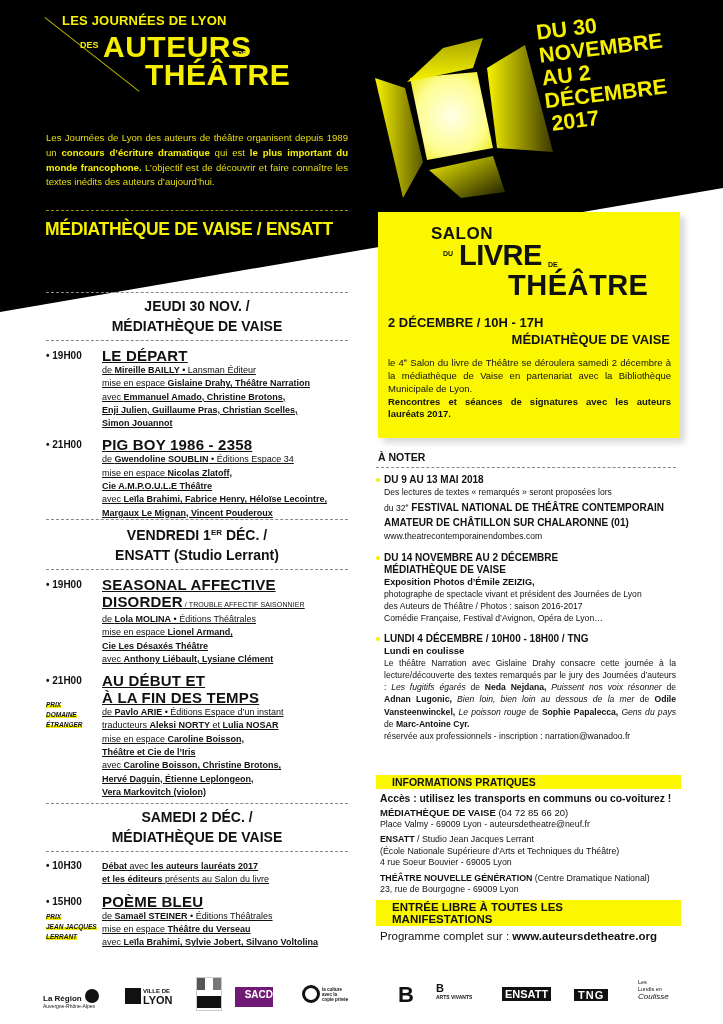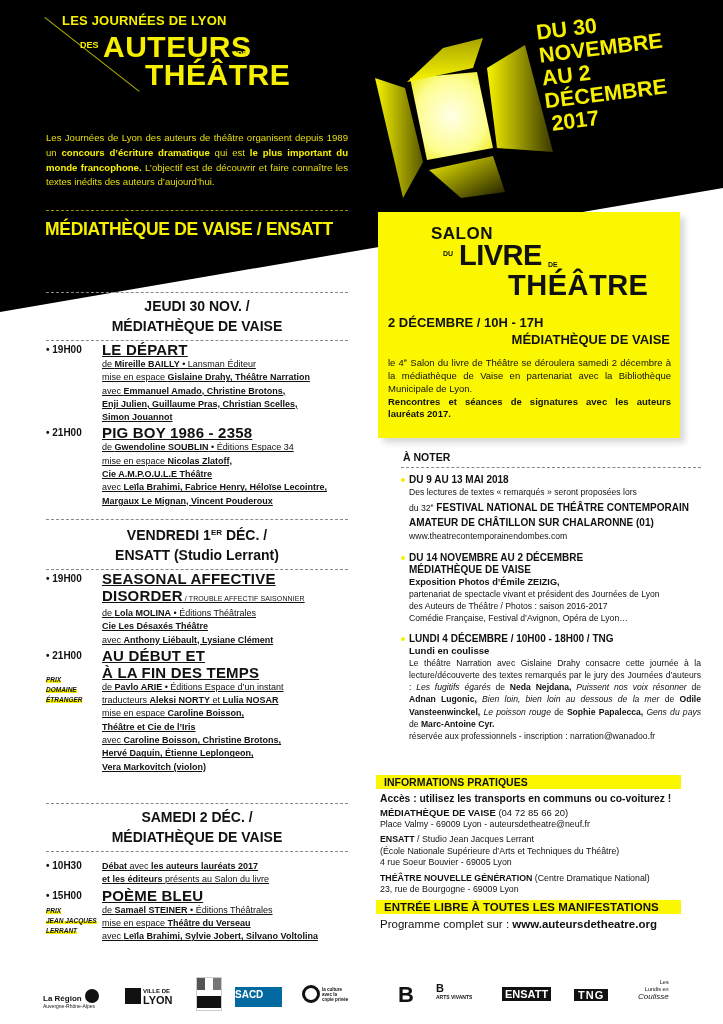--- a/index.html
+++ b/index.html
@@ -23,21 +23,21 @@
   .venues { left:45px; top:219px; font-size:17.5px; font-weight:bold; color:#f6f000; letter-spacing:-0.3px; }
 
   
   .lantern { left:365px; top:30px; width:200px; height:180px; }
   .dates { left:535px; top:22px; font-size:21.5px; line-height:23px; font-weight:bold; color:#f6f000; transform:rotate(-7deg); transform-origin:0 0; }
 
   
   .prog { left:46px; width:302px; }
   .day-hdr { text-align:center; font-weight:bold; font-size:14px; line-height:20px; color:#111; }
   .day-hdr sup { font-size:8px; vertical-align:5px; }
-  .event { position:relative; }
+  .event { position:relative; margin-top:6px; }
   .ev-time { position:absolute; left:0; top:3px; font-size:10px; font-weight:bold; }
   .ev-body { margin-left:56px;text-decoration:underline; }
   .ev-title { font-size:15px; font-weight:bold; line-height:17px; letter-spacing:0.2px; }
   .ev-sub { font-size:7px; font-weight:normal; letter-spacing:0.1px; }
   .ev-line { font-size:9px; line-height:13.3px; }
   .ev-line b { font-weight:bold; }
   .prix { position:absolute; left:0; font-size:6.5px; font-weight:bold; font-style:italic; line-height:10px; }
   .prix span { background:linear-gradient(transparent 50%, #f6f000 50%); }
 
   
@@ -47,33 +47,33 @@
   .salon-livre { position:absolute; left:81px; top:27px; font-size:29px; font-weight:bold; letter-spacing:-0.5px; }
   .salon-de { position:absolute; left:170px; top:49px; font-size:7px; font-weight:bold; }
   .salon-theatre { position:absolute; left:130px; top:57px; font-size:29px; font-weight:bold; letter-spacing:0.5px; }
   .salon-date { position:absolute; left:10px; top:103px; font-size:13px; font-weight:bold; }
   .salon-place { position:absolute; right:10px; top:120px; font-size:13px; font-weight:bold; }
   .salon-text { position:absolute; left:10px; top:142px; width:283px; font-size:9.5px; line-height:12.8px; text-align:justify; }
   .salon-text b { font-weight:bold; }
   .salon-text sup { font-size:6px; }
 
   
-  .noter { left:376px; top:451px; width:300px;margin-left:25px; }
+  .noter { left:376px; top:451px; width:300px; }
   .noter-h { font-size:10.5px; font-weight:bold; padding-left:2px; }
   .noter-item { position:relative; padding-left:8px; margin-top:6px; }
   .noter-item::before { content:""; position:absolute; left:0; top:4px; width:4px; height:4px; border-radius:50%; background:#f6f000; }
   .n-date { font-size:10px; font-weight:bold; line-height:12px; }
   .n-line { font-size:8.6px; line-height:12.2px; }
   .n-line b { font-weight:bold; }
   .n-big { font-size:10px; font-weight:bold; line-height:14px; }
   .n-just { text-align:justify; }
 
   
   .infos { left:376px; top:775px; width:305px; }
-  .hl-bar { background:#fbf700; font-weight:bold; padding:1px 8px; }
+  .hl-bar { background:#fbf700; font-weight:bold; padding:1px 16px; }
   .infos-h { font-size:10.5px; }
   .i-line { font-size:8.8px; line-height:11.5px; }
   .i-line b { font-weight:bold; }
   .i-bold { font-size:10.3px; font-weight:bold; margin:4px 0 3px 4px; }
   .i-block { margin:0 0 4px 4px; }
   .entree { font-size:11.5px; margin-top:4px; }
   .prog-link { font-size:11.5px; margin:4px 0 0 4px; }
   .prog-link b { font-weight:bold; }
 
   
@@ -177,20 +177,21 @@
     <div>ENSATT (Studio Lerrant)</div>
   </div>
   <div class="dash-sep" style="margin-top:4px"></div>
 
   <div class="event">
     <div class="ev-time">• 19H00</div>
     <div class="ev-body">
       <div class="ev-title">SEASONAL AFFECTIVE</div>
       <div class="ev-title"><span>DISORDER</span><span class="ev-sub"> / TROUBLE AFFECTIF SAISONNIER</span></div>
       <div class="ev-line"><span>de </span><b>Lola MOLINA</b><span> • Éditions Théâtrales</span></div>
+      <div class="ev-line"><span>mise en espace </span><b>Lionel Armand,</b></div>
       <div class="ev-line"><b>Cie Les Désaxés Théâtre</b></div>
       <div class="ev-line"><span>avec </span><b>Anthony Liébault, Lysiane Clément</b></div>
     </div>
   </div>
 
   <div class="event">
     <div class="ev-time">• 21H00</div>
     <div class="prix" style="top:28px">
       <div><span>PRIX</span></div>
       <div><span>DOMAINE</span></div>
@@ -262,21 +263,21 @@
     <div class="n-line">Des lectures de textes « remarqués » seront proposées lors</div>
     <div class="n-big"><span style="font-weight:normal;font-size:8.6px">du 32</span><sup style="font-size:5.5px;font-weight:normal">e</sup> <span>FESTIVAL NATIONAL DE THÉÂTRE CONTEMPORAIN</span></div>
     <div class="n-big">AMATEUR DE CHÂTILLON SUR CHALARONNE (01)</div>
     <div class="n-line">www.theatrecontemporainendombes.com</div>
   </div>
 
   <div class="noter-item" style="margin-top:10px">
     <div class="n-date">DU 14 NOVEMBRE AU 2 DÉCEMBRE</div>
     <div class="n-date">MÉDIATHÈQUE DE VAISE</div>
     <div class="n-line" style="font-weight:bold;font-size:9.2px">Exposition Photos d’Émile ZEIZIG,</div>
-    <div class="n-line">partenariat de spectacle vivant et président des Journées de Lyon</div>
+    <div class="n-line">photographe de spectacle vivant et président des Journées de Lyon</div>
     <div class="n-line">des Auteurs de Théâtre / Photos : saison 2016-2017</div>
     <div class="n-line">Comédie Française, Festival d’Avignon, Opéra de Lyon…</div>
   </div>
 
   <div class="noter-item" style="margin-top:8px">
     <div class="n-date">LUNDI 4 DÉCEMBRE / 10H00 - 18H00 / TNG</div>
     <div class="n-line" style="font-weight:bold;font-size:9.5px">Lundi en coulisse</div>
     <div class="n-line n-just"><span>Le théâtre Narration avec Gislaine Drahy consacre cette  journée à la lecture/découverte des textes remarqués par le jury des Journées d’auteurs : </span><i>Les fugitifs égarés</i><span> de </span><b>Neda Nejdana,</b> <i>Puissent nos voix résonner</i><span> de </span><b>Adnan Lugonic,</b> <i>Bien loin, bien loin au dessous de la mer</i><span> de </span><b>Odile Vansteenwinckel,</b> <i>Le poisson rouge</i><span> de </span><b>Sophie Papalecca,</b> <i>Gens du pays</i><span> de </span><b>Marc-Antoine Cyr.</b></div>
     <div class="n-line">réservée aux professionnels - inscription : narration@wanadoo.fr</div>
   </div>
@@ -314,30 +315,30 @@
     <span style="display:inline-block;width:16px;height:16px;background:#111"></span>
     <div style="line-height:9px">
         <div style="font-size:6px">VILLE DE</div>
         <div style="font-size:11px">LYON</div>
       </div>
   </div>
   <div class="logo" style="left:196px;top:-8px;width:26px;height:34px;border:1px solid #ccc">
     <div style="height:12px;background:linear-gradient(90deg,#555 33%,#fff 33%,#fff 66%,#777 66%)"></div>
     <div style="height:12px;margin-top:6px;background:#111"></div>
   </div>
-  <div class="logo" style="left:235px;top:2px;width:47px;height:20px;background:#0369a1;color:#fff;font-size:10px;text-align:left;line-height:16px">SACD</div>
+  <div class="logo" style="left:235px;top:2px;width:38px;height:20px;background:#701a75;color:#fff;font-size:10px;text-align:right;line-height:16px">SACD</div>
   <div class="logo" style="left:302px;top:0;display:flex;align-items:center;gap:2px;font-size:4.5px">
     <span style="display:inline-block;width:18px;height:18px;border:3px solid #111;border-radius:50%"></span>
     <span style="width:28px">la culture avec la copie privée</span>
   </div>
   <div class="logo" style="left:398px;top:-2px;font-size:22px;line-height:24px">B</div>
   <div class="logo" style="left:436px;top:-3px;font-size:5px">
     <div style="font-size:11px">B</div>
       <div>ARTS VIVANTS</div>
   </div>
   <div class="logo" style="left:502px;top:2px;padding:1px 3px;background:#111;color:#fff;font-size:11px">ENSATT</div>
   <div class="logo" style="left:574px;top:4px;padding:0 4px;background:#111;color:#fff;font-size:11px;letter-spacing:1px">TNG</div>
-  <div class="logo" style="left:638px;top:-6px;font-size:5.5px;font-weight:normal;text-align:right;line-height:7px">
+  <div class="logo" style="left:638px;top:-6px;font-size:5.5px;font-weight:normal;text-align:left;line-height:7px">
     <div>Les</div>
       <div>Lundis en</div>
       <div style="font-style:italic;font-size:8px">Coulisse</div>
   </div>
 </div>
 
 </body></html>

